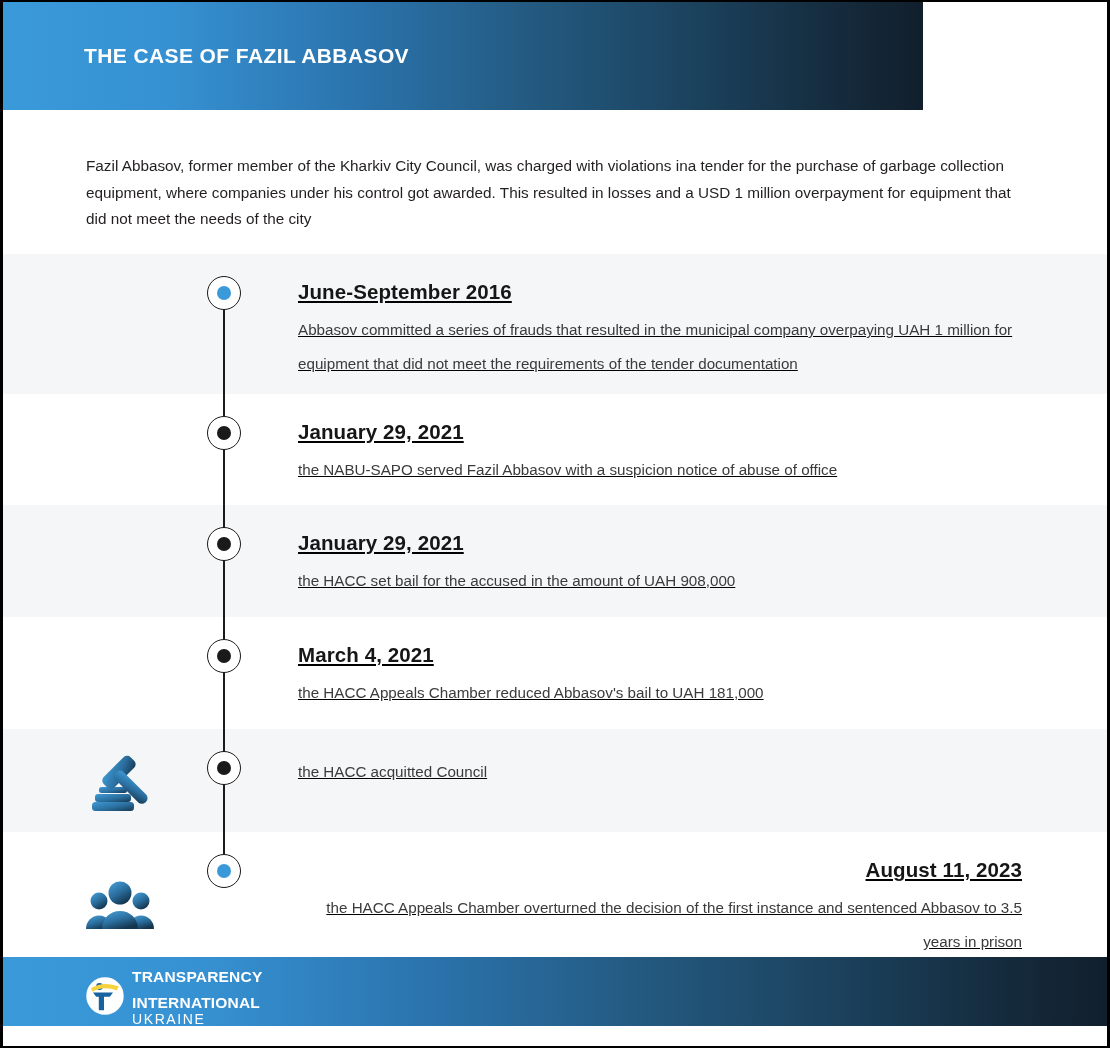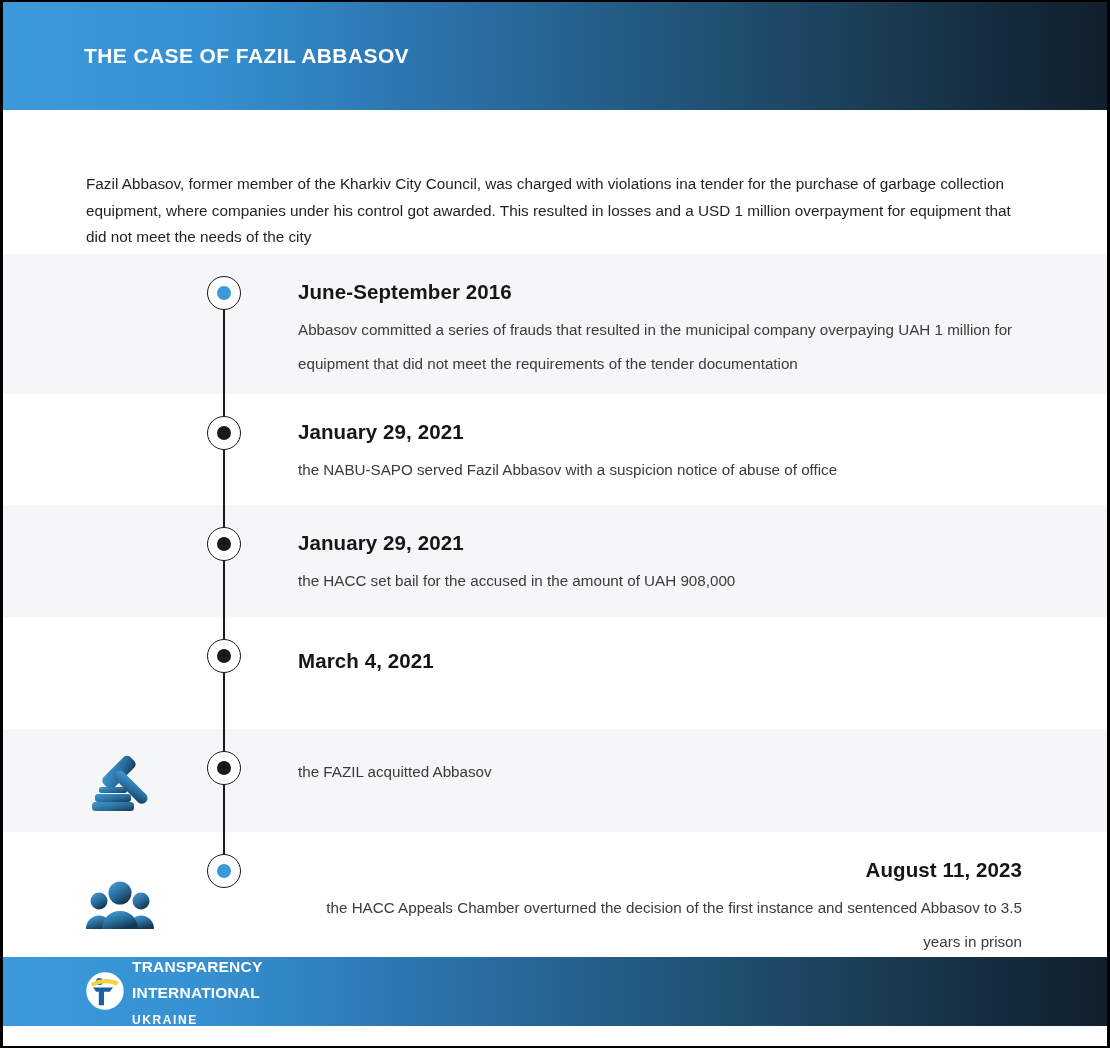--- a/index.html
+++ b/index.html
@@ -22,21 +22,21 @@
     border-right: 3px solid #000000;
     border-top: 2px solid #000000;
     border-bottom: 2px solid #000000;
   }
 
   
   .header {
     position: absolute;
     left: 0;
     top: 0;
-    width: 1104px;
+    width: 920px;
     height: 108px;
     background: linear-gradient(90deg, #3a9ad9 0%, #3691d2 18%, #2b74ae 38%, #23597f 58%, #1b415c 76%, #152c3e 90%, #111f2c 100%);
     display: flex;
     align-items: center;
   }
   .header-title {
     margin-left: 81px;
     color: #ffffff;
     font-size: 21px;
     font-weight: bold;
@@ -46,21 +46,21 @@
 
   
   .intro {
     position: absolute;
     left: 0;
     top: 108px;
     width: 1104px;
     height: 144px;
     background: #ffffff;
     box-sizing: border-box;
-    padding: 46px 90px 0 83px;
+    padding: 28px 90px 0 83px;
   }
   .intro-text {
     font-size: 15.3px;
     line-height: 26.5px;
     color: #231f20;
     font-family: "Liberation Sans", sans-serif;
   }
 
   
   .timeline {
@@ -120,20 +120,21 @@
     left: 220px;
     width: 1.5px;
     background: #1a1a1a;
     z-index: 1;
   }
 
   .row-content {
     position: absolute;
     left: 295px;
     right: 85px;
+    text-decoration: underline;
   }
   .row-date {
     font-size: 20.5px;
     font-weight: bold;
     color: #161616;
     letter-spacing: 0.1px;
     margin: 0 0 9px 0;
     font-family: "Liberation Sans", sans-serif;
   }
   .row-desc {
@@ -167,25 +168,25 @@
   }
   .logo-l1, .logo-l2 {
     font-size: 15.5px;
     font-weight: bold;
     letter-spacing: 0.2px;
     display: block;
     font-family: "Liberation Sans", sans-serif;
   }
   .logo-l2 { margin-top: 10px; }
   .logo-l3 {
-    font-size: 12px;
-    font-weight: bold;
+    font-size: 14px;
+    font-weight: normal;
     letter-spacing: 1.6px;
     display: block;
-    margin-top: 14px;
+    margin-top: 2px;
     font-family: "Liberation Sans", sans-serif;
   }
 </style>
 </head>
 <body>
 
 <div id="page">
 
   <div class="header">
     <div class="header-title">THE CASE OF FAZIL ABBASOV</div>
@@ -232,22 +233,23 @@
           <p class="row-desc">the HACC set bail for the accused in the amount of UAH 908,000</p>
         </div>
       </div>
       <div class="row plain" style="height: 112px;">
         <div class="connector" style="top: 0px; height: 112px;"></div>
         <div class="marker-col" style="top: 22px;">
           <div class="marker">
             <div class="dot"></div>
           </div>
         </div>
-        <div class="row-content" style="top: 32px;">
+        <div class="row-content" style="top: 26px;">
           <div class="row-date">March 4, 2021</div>
+          <p class="row-desc">the HACC Appeals Chamber reduced Abbasov's bail to UAH 181,000</p>
         </div>
       </div>
       <div class="row alt" style="height: 103px;">
         <div class="row-icon" style="top: 22px; height: 59px;">
     <svg width="66" height="62" viewBox="0 0 66 62" aria-hidden="true">
       <defs>
         <linearGradient id="gv" x1="0" y1="0" x2="1" y2="1">
           <stop offset="0%" stop-color="#3f9ad6"></stop>
           <stop offset="55%" stop-color="#2a6e9e"></stop>
           <stop offset="100%" stop-color="#163852"></stop>
@@ -266,21 +268,21 @@
       </g>
     </svg>
         </div>
         <div class="connector" style="top: 0px; height: 103px;"></div>
         <div class="marker-col" style="top: 22px;">
           <div class="marker">
             <div class="dot"></div>
           </div>
         </div>
         <div class="row-content" style="top: 26px;">
-          <p class="row-desc">the FAZIL acquitted Abbasov</p>
+          <p class="row-desc">the HACC acquitted Council</p>
         </div>
       </div>
       <div class="row plain" style="height: 145px; text-align: right;">
         <div class="row-icon" style="top: 22px; height: 101px;">
     <svg width="70" height="52" viewBox="0 0 70 52" aria-hidden="true">
       <defs>
         <linearGradient id="pp" x1="0" y1="0" x2="0.6" y2="1">
           <stop offset="0%" stop-color="#4aa3dc"></stop>
           <stop offset="55%" stop-color="#2b6f9f"></stop>
           <stop offset="100%" stop-color="#14354e"></stop>

